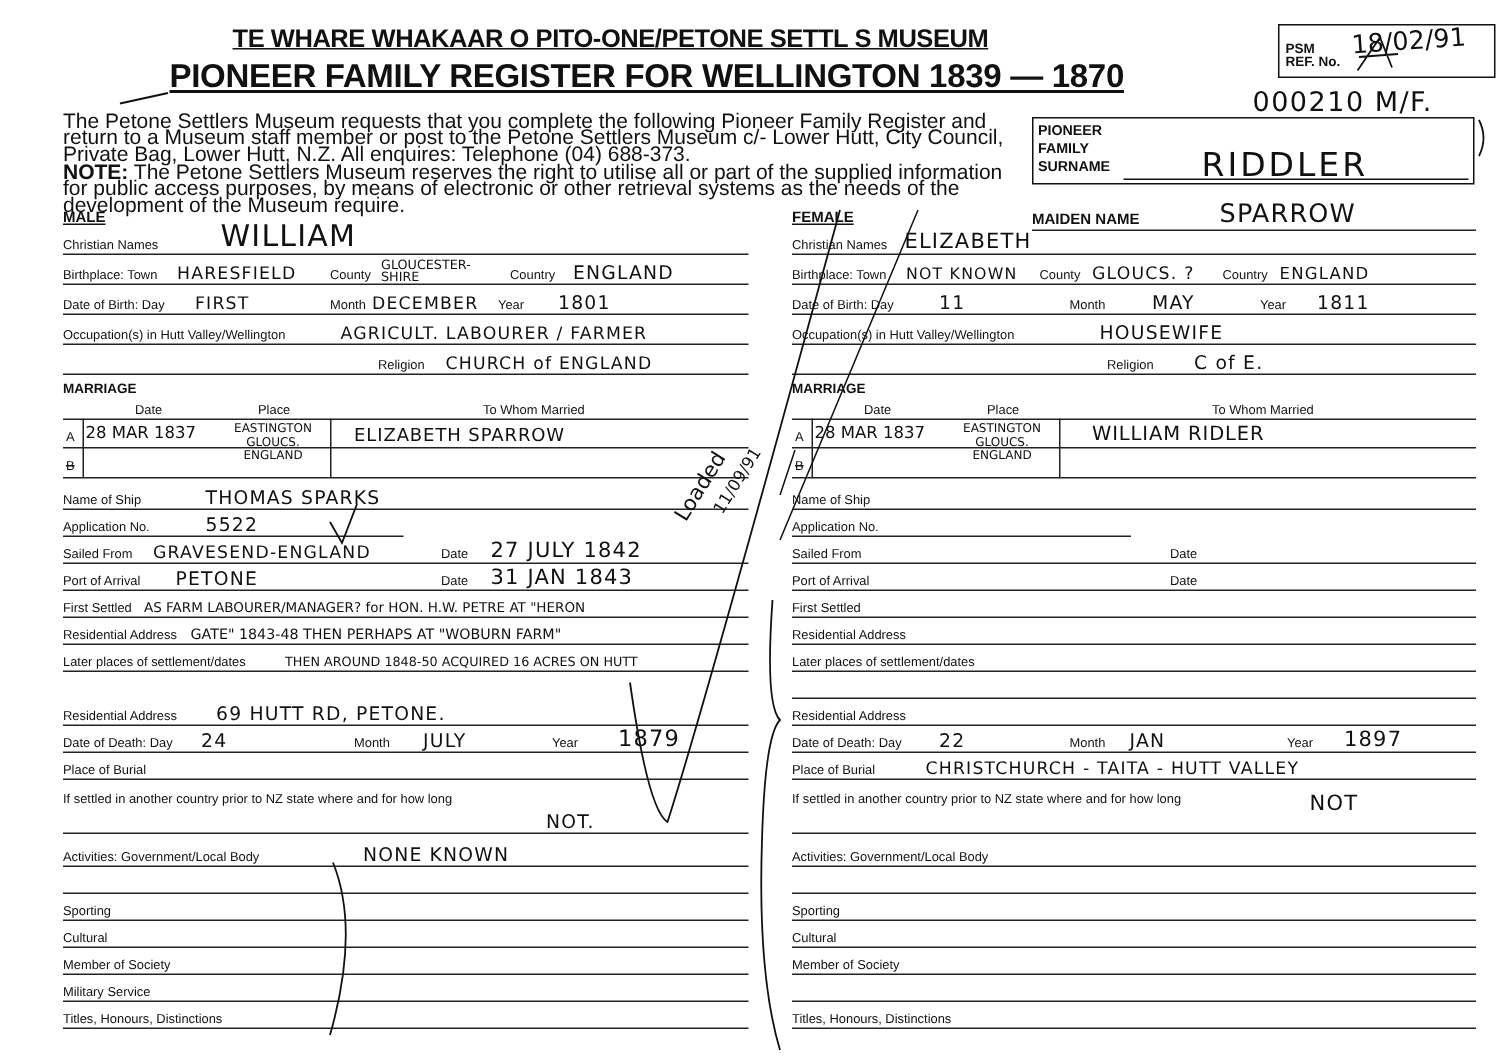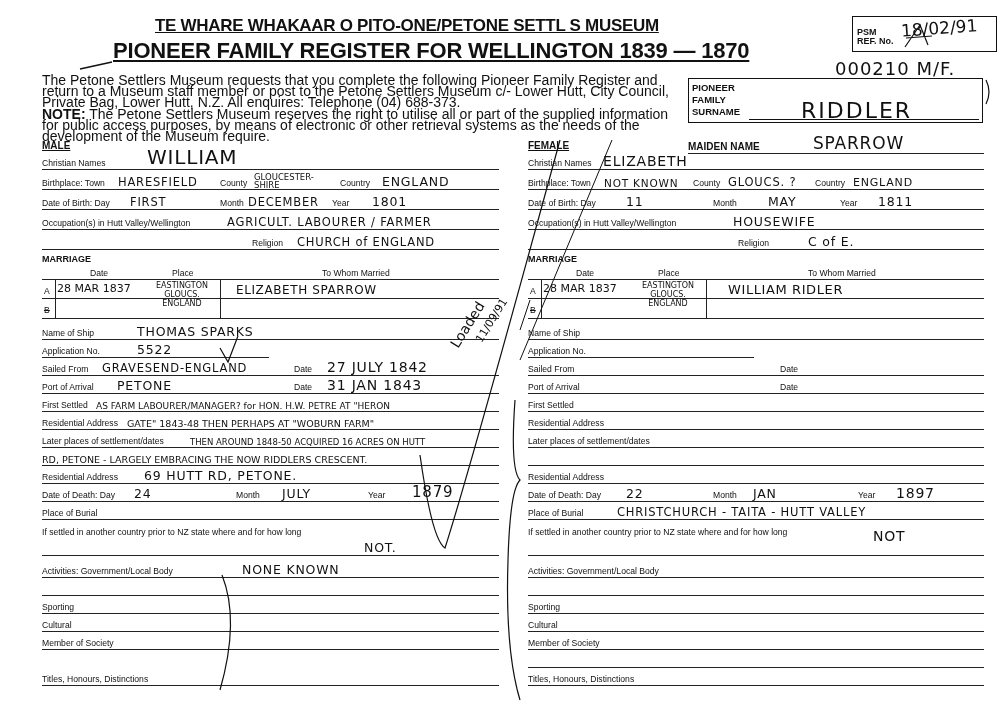--- a/index.html
+++ b/index.html
@@ -136,23 +136,20 @@
     <span class="h" style="left:54px;font-size:9px;letter-spacing:0;">AS FARM LABOURER/MANAGER? for HON. H.W. PETRE AT "HERON</span>
   </div>
   <div class="row" style="top:274px;">
     <span class="l" style="left:0">Residential Address</span>
     <span class="h" style="left:85px;font-size:9.5px;letter-spacing:0;">GATE" 1843-48 THEN PERHAPS AT "WOBURN FARM"</span>
   </div>
   <div class="row" style="top:292px;">
     <span class="l" style="left:0">Later places of settlement/dates</span>
     <span class="h" style="left:148px;font-size:8.5px;letter-spacing:0;">THEN AROUND 1848-50 ACQUIRED 16 ACRES ON HUTT</span>
   </div>
-  <div class="row" style="top:310px;">
-    <span class="h" style="left:0;font-size:9.5px;letter-spacing:0;">RD, PETONE - LARGELY EMBRACING THE NOW RIDDLERS CRESCENT.</span>
-  </div>
   <div class="row" style="top:328px;">
     <span class="l" style="left:0">Residential Address</span>
     <span class="h" style="left:102px;">69 HUTT RD, PETONE.</span>
   </div>
   <div class="row" style="top:346px;">
     <span class="l" style="left:0">Date of Death: Day</span>
     <span class="h" style="left:92px;">24</span>
     <span class="l" style="left:194px">Month</span>
     <span class="h" style="left:240px;">JULY</span>
     <span class="l" style="left:326px">Year</span>
@@ -174,20 +171,23 @@
   <div class="row" style="top:440px;"></div>
   <div class="row" style="top:458px;">
     <span class="l" style="left:0">Sporting</span>
   </div>
   <div class="row" style="top:476px;">
     <span class="l" style="left:0">Cultural</span>
   </div>
   <div class="row" style="top:494px;">
     <span class="l" style="left:0">Member of Society</span>
   </div>
+  <div class="row" style="top:512px;">
+    <span class="l" style="left:0">Military Service</span>
+  </div>
   <div class="row" style="top:530px;">
     <span class="l" style="left:0">Titles, Honours, Distinctions</span>
   </div>
 </div>
 
 <div class="col female" style="height:560px;">
   <div class="sect" style="position:absolute;top:0;">FEMALE</div>
   <div class="row" style="top:-4px;left:160px;height:18px;">
     <span class="maiden" style="left:0;bottom:1px;">MAIDEN NAME</span>
     <span class="h" style="left:125px;font-size:17px;">SPARROW</span>
@@ -211,21 +211,21 @@
     <span class="h" style="left:240px;">MAY</span>
     <span class="l" style="left:312px">Year</span>
     <span class="h" style="left:350px;">1811</span>
   </div>
   <div class="row" style="top:74px;">
     <span class="l" style="left:0">Occupation(s) in Hutt Valley/Wellington</span>
     <span class="h" style="left:205px;">HOUSEWIFE</span>
   </div>
   <div class="row" style="top:94px;">
     <span class="l" style="left:210px">Religion</span>
-    <span class="h" style="left:280px;">C of E.</span>
+    <span class="h" style="left:268px;">C of E.</span>
   </div>
 
   <div class="sect noul" style="position:absolute;top:114px;font-size:9px;">MARRIAGE</div>
   <div class="mtable" style="top:128px;height:52px;">
     <span class="hdr" style="left:48px;top:0;">Date</span>
     <span class="hdr" style="left:130px;top:0;">Place</span>
     <span class="hdr" style="left:280px;top:0;">To Whom Married</span>
     <div class="line" style="top:11px;"></div>
     <div class="line" style="top:30px;"></div>
     <div class="line" style="top:50px;"></div>

